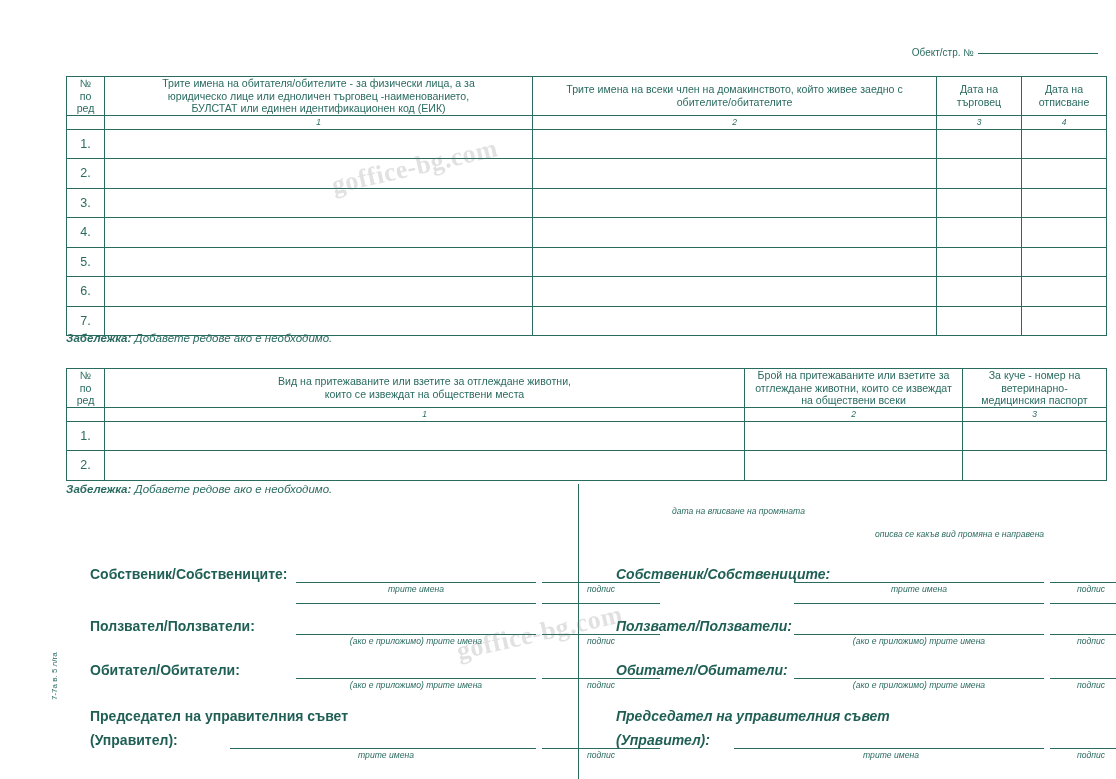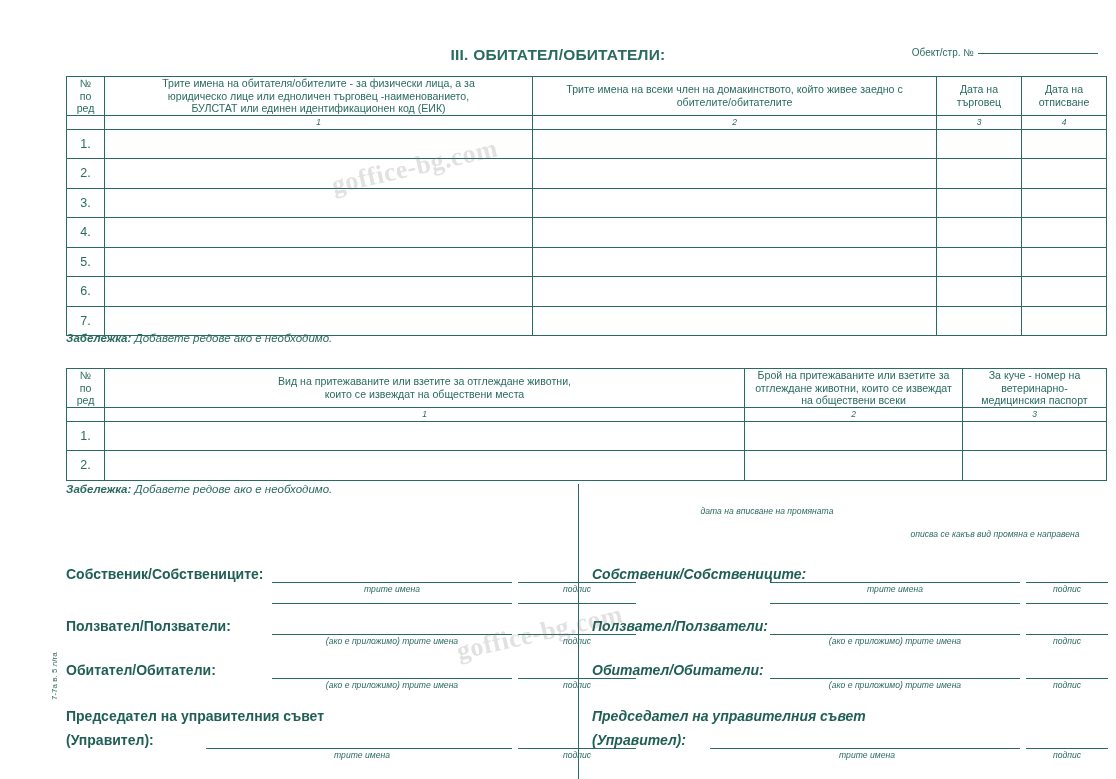--- a/index.html
+++ b/index.html
@@ -142,21 +142,21 @@
   }
   .date-line .small-rule {
     display: inline-block;
     width: 18px;
     border-bottom: 1.4px solid #2a6b60;
     margin: 0 3px;
     vertical-align: 2px;
   }
 
   
-  .siggrp { position: absolute; }
+  .siggrp { position: absolute; margin-left: 24px; }
   .siggrp .lbl {
     position: absolute;
     left: 0;
     top: 0;
     font-size: 14px;
     font-weight: bold;
     white-space: nowrap;
   }
   .siggrp .lbl.it { font-style: italic; }
   .siggrp .line {
@@ -195,21 +195,20 @@
     width: 16px;
     border-bottom: 1.3px solid #2a6b60;
     margin: 0 3px;
     vertical-align: 2px;
   }
   .cap-abs {
     position: absolute;
     font-size: 8.6px;
     font-style: italic;
     color: #2a6b60;
-    text-align: center;
     white-space: nowrap;
   }
 
   
   .edge-code {
     position: absolute;
     left: 50px;
     top: 700px;
     font-size: 8px;
     color: #2a6b60;
@@ -231,21 +230,20 @@
   }
   #wm1 { left: 330px; top: 152px; }
   #wm2 { left: 455px; top: 618px; }
 </style>
 </head>
 <body>
 
 <div class="page">
 
   <div class="hdr">
-    <div class="hdr-title">III. ОБИТАТЕЛ/ОБИТАТЕЛИ:</div>
     <div class="hdr-obekt">
       <span>Обект/стр.  №</span><span class="rule"></span>
     </div>
   </div>
 
   <table class="grid" id="table-iii">
     <colgroup>
       <col style="width:38px">
       <col style="width:428px">
       <col style="width:404px">

